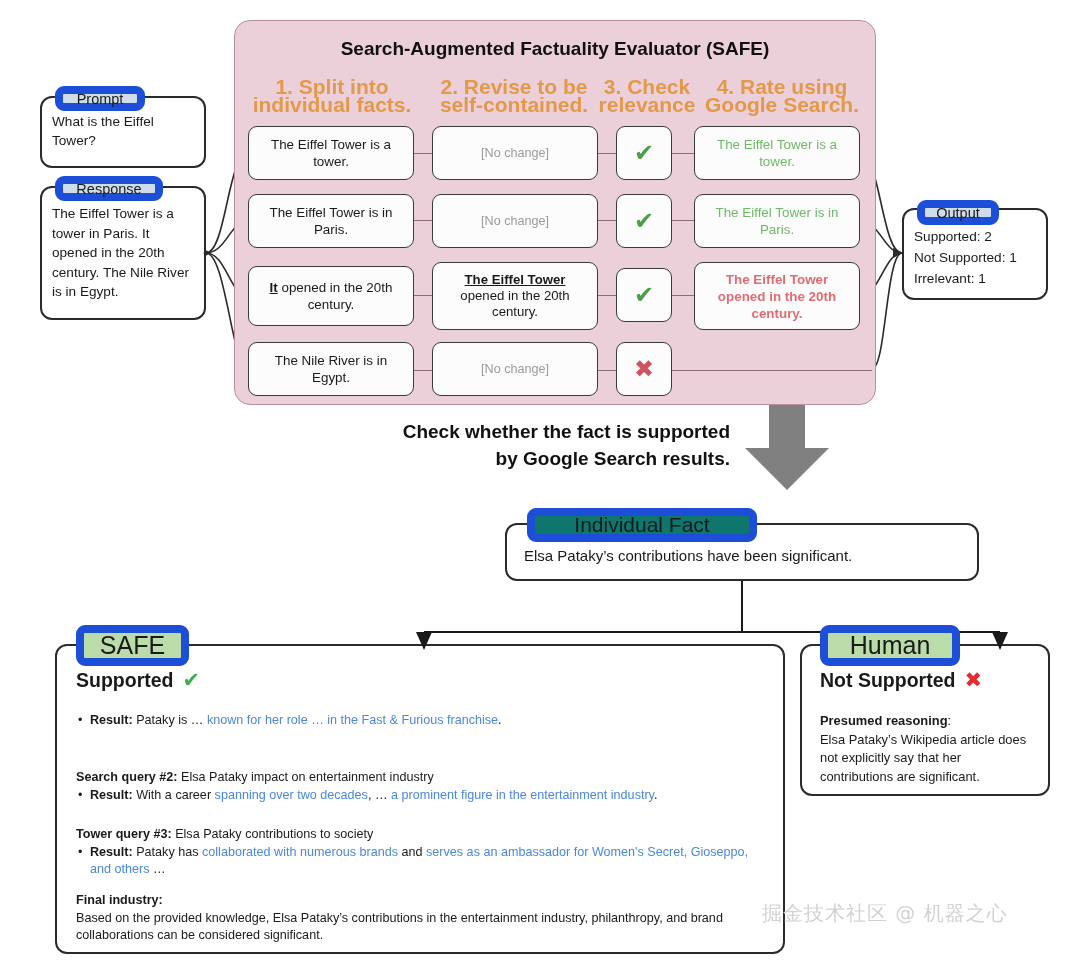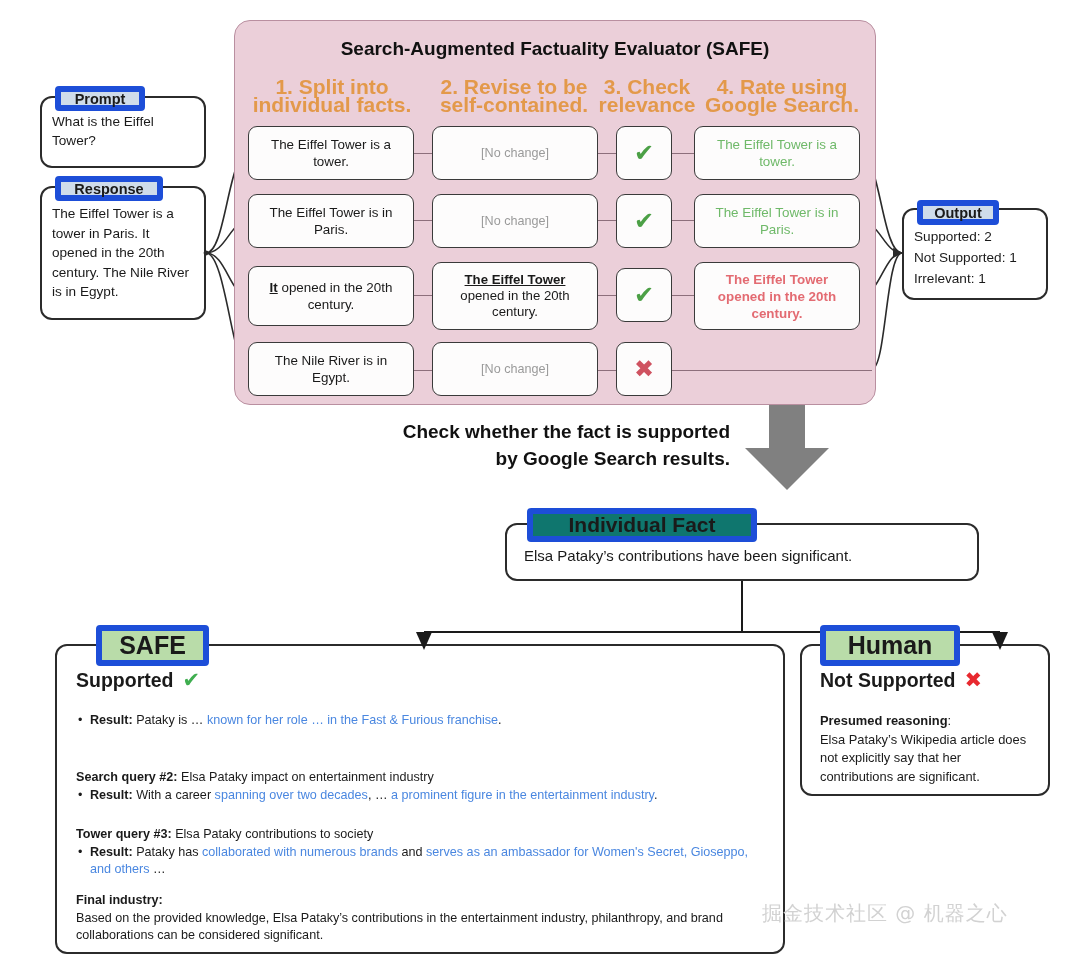--- a/index.html
+++ b/index.html
@@ -11,23 +11,23 @@
   .abs{position:absolute;box-sizing:border-box;}
 
   
   .card{
     position:absolute;box-sizing:border-box;
     background:#ffffff;border:2px solid #2b2b2b;border-radius:12px;
   }
   
   .chip{
     position:absolute;box-sizing:border-box;
-    border:6px solid #1d4ed8;border-radius:4px;
+    border:8px solid #1d4ed8;border-radius:9px;
     display:flex;align-items:center;justify-content:center;
-    font-weight:bold;z-index:6;white-space:nowrap;
+    font-weight:normal;z-index:6;white-space:nowrap;
   }
   .chip-blue{background:#cfdcea;}
   .chip-blue2{background:#0f766e;}
   .chip-green{background:#b9dca9;}
 
   
   #safe-panel{
     left:234px;top:20px;width:642px;height:385px;
     background:#eccfdb;background:#ebcfd9;
     border:1px solid #b98fa0;border-radius:16px;
@@ -188,21 +188,21 @@
 <div class="abs" id="mid-caption">
   <div>Check whether the fact is supported</div>
   <div>by Google Search results.</div>
 </div>
 
 <div class="card" id="fact-card"></div>
 <div class="chip chip-blue2" style="left:527px;top:508px;width:230px;height:34px;font-size:21px;">Individual Fact</div>
 <div class="abs" id="fact-text">Elsa Pataky’s contributions have been significant.</div>
 
 <div class="card" id="safe-card"></div>
-<div class="chip chip-green" style="left:76px;top:625px;width:113px;height:41px;font-size:25px;margin-left:20px;">SAFE</div>
+<div class="chip chip-green" style="left:76px;top:625px;width:113px;height:41px;font-size:25px;">SAFE</div>
 <div class="verdict" style="left:76px;top:668px;">
   <span>Supported</span>
   <span class="tick">✔</span>
 </div>
 
 <div class="qblock" style="left:76px;top:712px;width:690px;">
   <div class="li">
     <span class="bold">Result:</span><span> Pataky is … </span><span class="blue">known for her role … </span><span class="blue">in the Fast &amp; Furious franchise</span><span>.</span>
   </div>
 </div>

